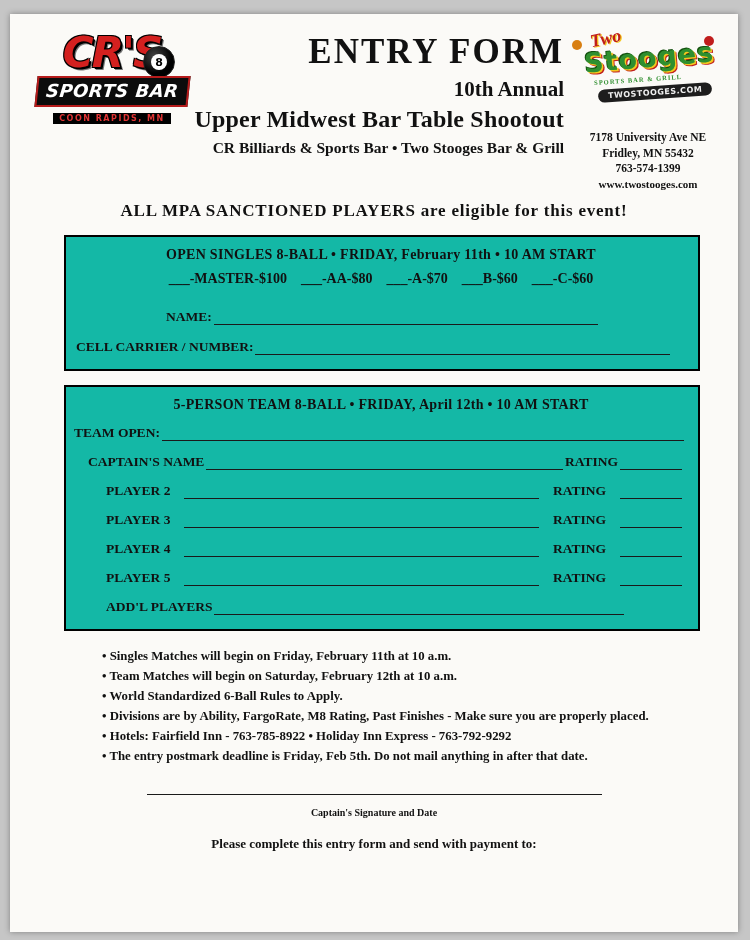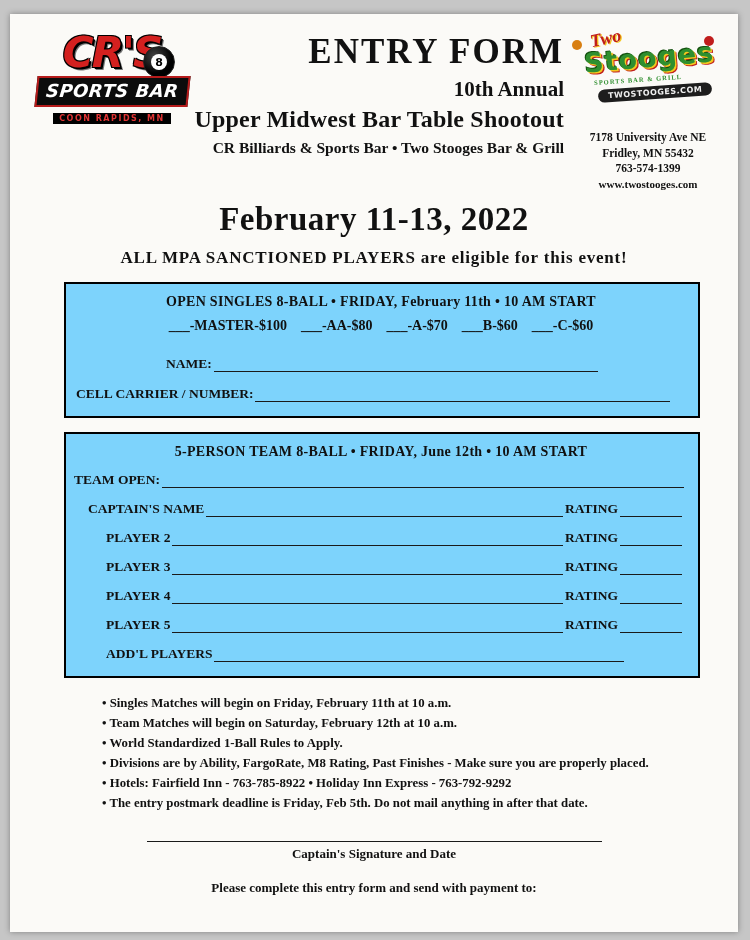--- a/index.html
+++ b/index.html
@@ -94,47 +94,47 @@
     letter-spacing:0.5px;white-space:nowrap;
   }
   .ts-address{margin-top:20px;font-weight:bold;font-size:11.5px;line-height:1.35;}
   .ts-address .web{font-size:11px;}
 
   
   .date-heading{text-align:center;font-size:33px;font-weight:bold;margin-top:10px;letter-spacing:0.5px;}
   .eligibility{text-align:center;font-size:17px;font-weight:bold;margin-top:10px;letter-spacing:0.8px;}
 
   
-  .box{border:2.5px solid #000;margin:14px 38px 4px 54px;padding:10px 10px 14px 8px;box-sizing:border-box;background:#7dd3fc;}
+  .box{border:2.5px solid #000;margin:14px 38px 4px 54px;padding:10px 10px 14px 8px;box-sizing:border-box;background:#14b8a6;}
   .box-head{text-align:center;font-weight:bold;font-size:14px;letter-spacing:0.3px;}
   .center-line{text-align:center;font-weight:bold;font-size:14px;margin-top:8px;white-space:pre-wrap;}
 
   .field-row{display:flex;align-items:flex-end;font-weight:bold;font-size:13.5px;}
   .field-row .lbl{white-space:nowrap;}
   .wline{flex:1;border-bottom:1.6px solid #1a1a1a;height:14px;margin-left:2px;}
   .wline.short{flex:0 0 62px;}
 
   .name-row{margin:22px 90px 0 92px;}
   .cell-row{margin:14px 18px 0 2px;}
 
   .teamname-row{margin:12px 4px 0 0;}
   .team-row{margin:13px 6px 0 14px;}
-  .team-row.indent{margin-left:32px;}
+  .team-row.indent{margin-left:32px;gap:12px;}
   .rating-lbl{white-space:nowrap;margin-left:2px;}
   .addl-row{margin:13px 64px 0 32px;}
 
   
   .notes{margin:16px 40px 0 92px;font-weight:bold;font-size:12.8px;line-height:1.55;}
   .note::before{content:"•  ";}
 
   .agreement{text-align:center;font-weight:bold;font-size:13.2px;margin-top:13px;line-height:1.45;}
 
   .sig-wrap{margin-top:26px;text-align:center;}
   .sig-line{width:455px;margin:0 auto;border-bottom:1.6px solid #1a1a1a;height:2px;}
-  .sig-caption{font-weight:bold;font-size:13px;margin-top:4px;}
+  .sig-caption{font-weight:bold;font-size:10px;margin-top:12px;}
 
   .mailing{text-align:center;font-weight:bold;font-size:13px;margin-top:16px;line-height:1.5;}
 </style>
 </head>
 <body>
 
 <div class="paper">
 
   <div class="header">
 
@@ -167,38 +167,37 @@
       </div>
       <div class="ts-address">
         <div>7178 University Ave NE</div>
         <div>Fridley, MN  55432</div>
         <div>763-574-1399</div>
         <div class="web">www.twostooges.com</div>
       </div>
     </div>
   </div>
 
-  <div class="date-heading">February 11-13, 2022</div>
   <div class="eligibility">ALL MPA SANCTIONED PLAYERS are eligible for this event!</div>
 
   <div class="box">
     <div class="box-head">OPEN SINGLES 8-BALL  •  FRIDAY, February 11th  •  10 AM START</div>
     <div class="center-line">___-MASTER-$100    ___-AA-$80    ___-A-$70    ___B-$60    ___-C-$60</div>
     <div class="field-row name-row">
       <span class="lbl">NAME:</span>
       <span class="wline"></span>
     </div>
     <div class="field-row cell-row">
       <span class="lbl">CELL CARRIER / NUMBER:</span>
       <span class="wline"></span>
     </div>
   </div>
 
   <div class="box">
-    <div class="box-head">5-PERSON TEAM 8-BALL  •  FRIDAY, June 12th  •  10 AM START</div>
+    <div class="box-head">5-PERSON TEAM 8-BALL  •  FRIDAY, April 12th  •  10 AM START</div>
 
     <div class="field-row teamname-row">
       <span class="lbl">TEAM OPEN:</span>
       <span class="wline"></span>
     </div>
 
     <div class="field-row team-row">
       <span class="lbl">CAPTAIN'S NAME</span>
       <span class="wline"></span>
       <span class="lbl rating-lbl">RATING</span>
@@ -235,21 +234,21 @@
 
     <div class="field-row addl-row">
       <span class="lbl">ADD'L PLAYERS</span>
       <span class="wline"></span>
     </div>
   </div>
 
   <div class="notes">
     <div class="note">Singles Matches will begin on Friday, February 11th at 10 a.m.</div>
     <div class="note">Team Matches will begin on Saturday, February 12th at 10 a.m.</div>
-    <div class="note">World Standardized  1-Ball Rules to Apply.</div>
+    <div class="note">World Standardized  6-Ball Rules to Apply.</div>
     <div class="note">Divisions are by Ability, FargoRate, M8 Rating,  Past Finishes - Make sure you are properly placed.</div>
     <div class="note">Hotels:  Fairfield Inn - 763-785-8922  •  Holiday Inn Express - 763-792-9292</div>
     <div class="note">The entry postmark deadline is Friday, Feb 5th. Do not mail anything in after that date.</div>
   </div>
 
 
   <div class="sig-wrap">
     <div class="sig-line"></div>
     <div class="sig-caption">Captain's Signature and Date</div>
   </div>

